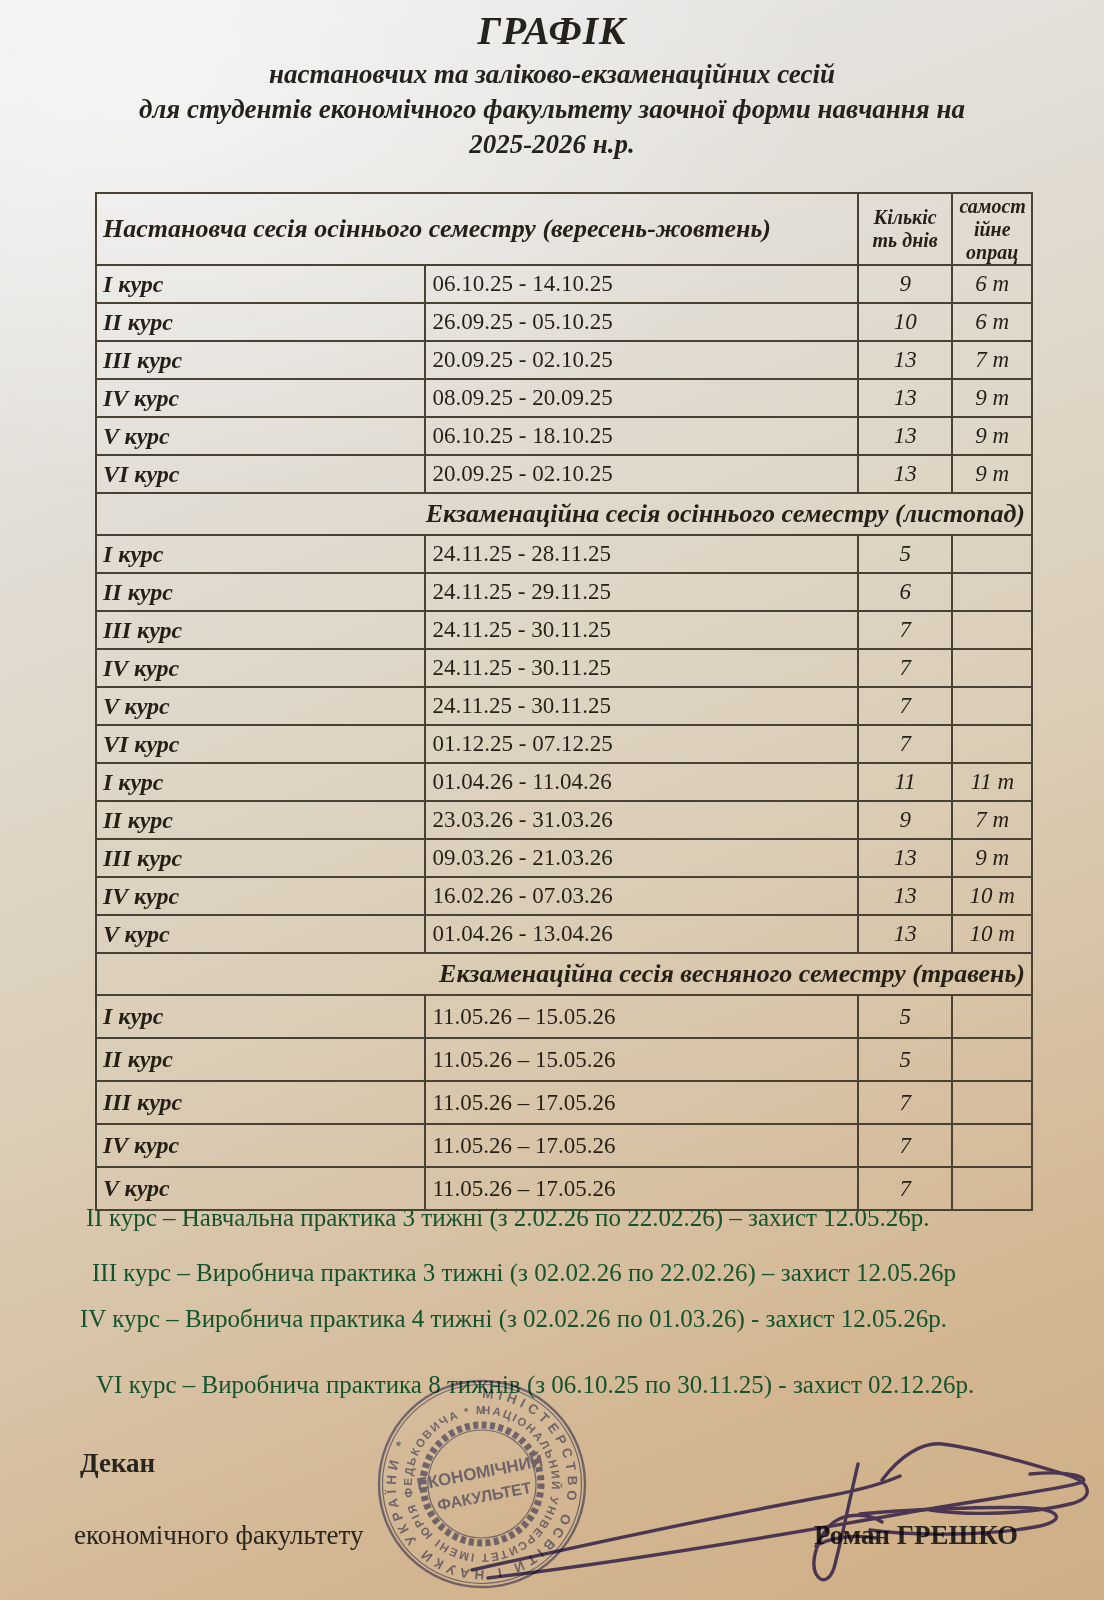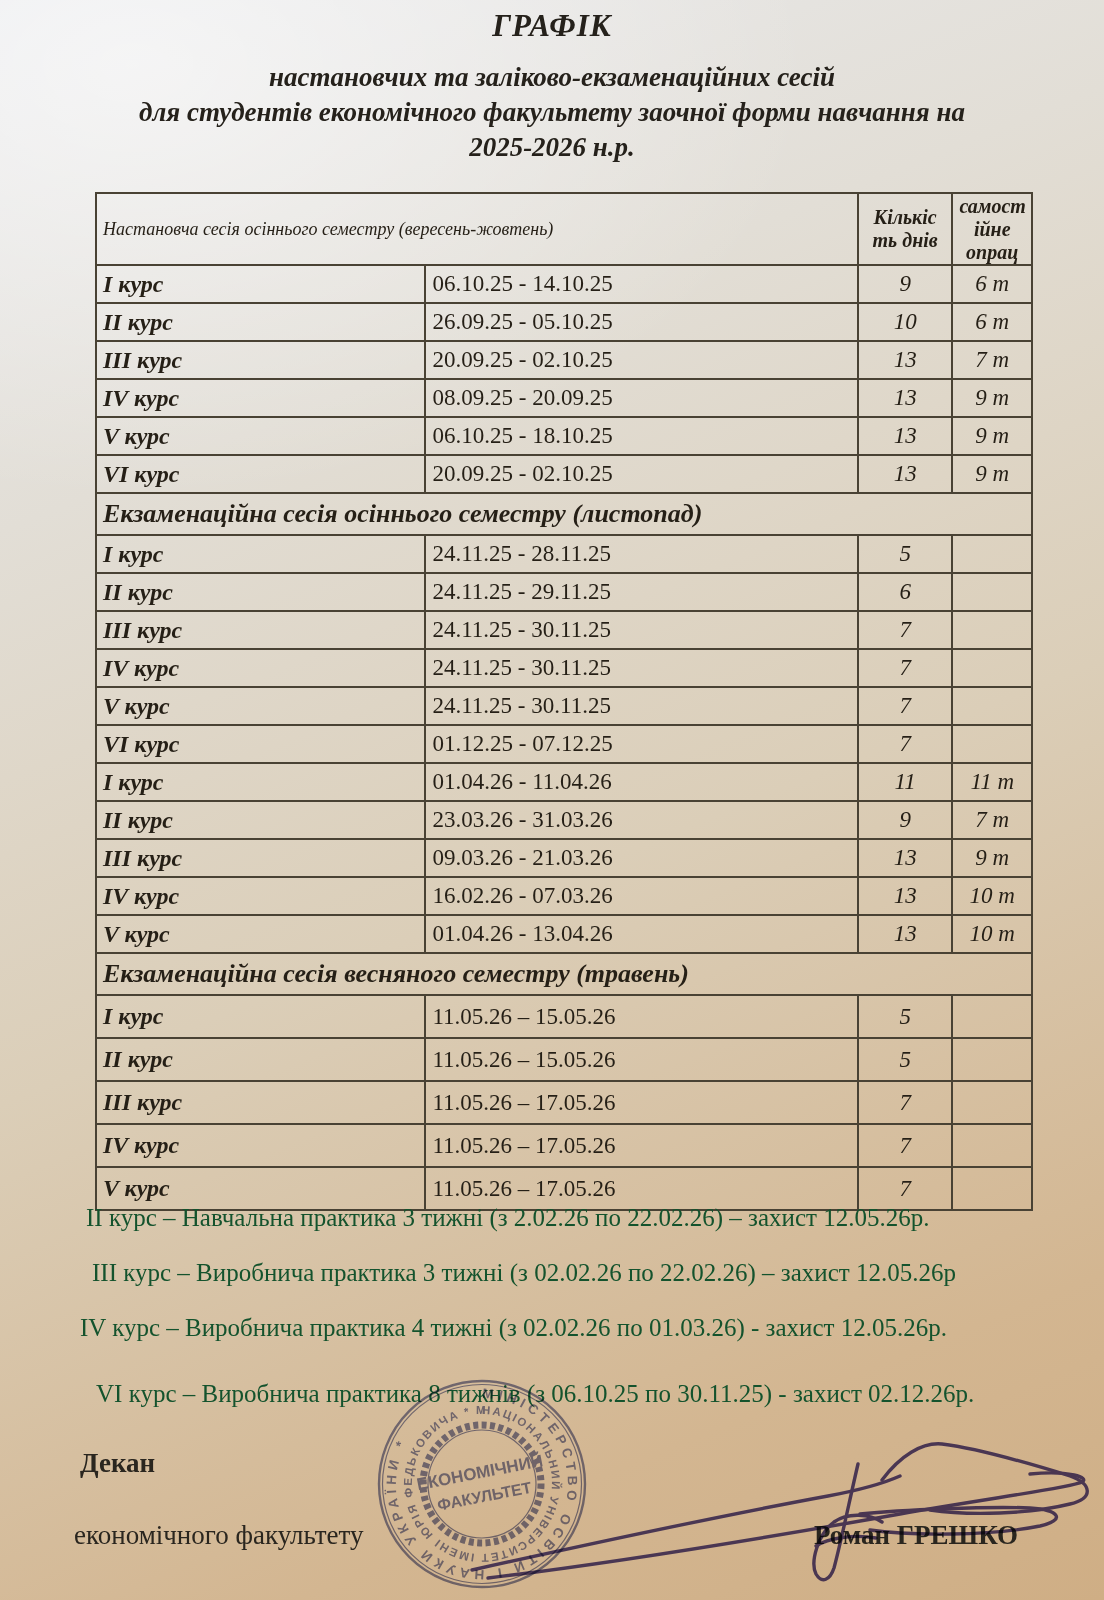--- a/index.html
+++ b/index.html
@@ -12,57 +12,57 @@
       linear-gradient(158deg,#eaebee 0%,#e2ded6 26%,#dbceb8 54%,#d3b691 84%,#cfae85 100%);
     position:relative;
   }
   .page{position:absolute;inset:0;}
 
   
   .title-block{
     position:absolute;top:8px;left:40px;right:40px;
     text-align:center;font-style:italic;font-weight:bold;color:#25211b;
   }
-  .title-main{font-size:31px;letter-spacing:1px;margin-bottom:16px;}
+  .title-main{font-size:39px;letter-spacing:1px;margin-bottom:4px;}
   .title-line{font-size:27px;line-height:35px;}
 
   
   table.schedule{
     position:absolute;left:95px;top:192px;width:938px;
     border-collapse:collapse;table-layout:fixed;
     border:2.5px solid #494234;
   }
   table.schedule td{
     border:2px solid #494234;
     padding:0 6px;vertical-align:middle;
     color:#251f16;
   }
   td.hdr-title{
-    font-weight:normal;font-style:italic;font-size:18px;
+    font-weight:bold;font-style:italic;font-size:26px;
     padding-left:30px;height:70px;
   }
   td.hdr-small{
     font-weight:bold;font-style:italic;text-align:center;
     font-size:20px;line-height:23px;white-space:pre-line;
   }
   tr.section-row td{
     font-weight:bold;font-style:italic;font-size:26px;
-    text-align:left;height:40px;
+    text-align:right;height:40px;
   }
   tr.data-row td{height:36px;}
   tr.data-row.tall td{height:41px;}
   td.course{font-weight:bold;font-style:italic;font-size:24px;padding-left:32px;}
   td.dates{font-size:23px;padding-left:20px;}
   td.days,td.selfw{font-style:italic;font-size:23px;text-align:center;}
 
   
   .notes{position:absolute;left:80px;right:40px;top:1204px;}
   .note-line{font-size:25px;color:#14532d;white-space:nowrap;}
   .note-line.n0{margin:0 0 27px 6px;}
-  .note-line.n1{margin:0 0 27px 12px;font-family:Liberation Serif, serif;}
+  .note-line.n1{margin:0 0 18px 12px;font-family:Liberation Serif, serif;}
   .note-line.n2{margin:0 0 38px 0;}
   .note-line.n3{margin:16px;}
 
   
   .dean-label{position:absolute;left:80px;top:1448px;font-weight:bold;font-size:27px;}
   .faculty-label{position:absolute;left:74px;top:1520px;font-weight:normal;font-size:27px;}
   .dean-name{position:absolute;left:814px;top:1520px;font-weight:bold;font-size:27px;white-space:nowrap;}
 
   
   .stamp{position:absolute;left:374px;top:1376px;width:216px;height:216px;

